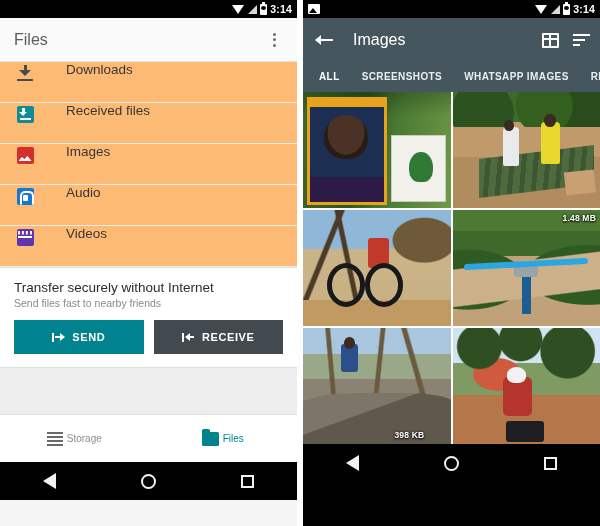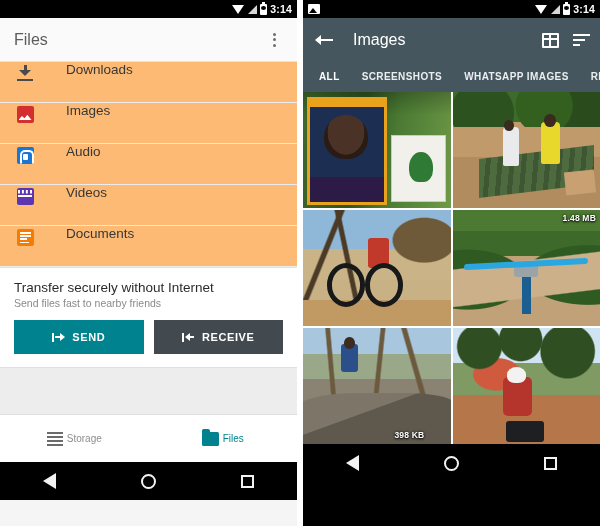--- a/index.html
+++ b/index.html
@@ -335,20 +335,28 @@
 
       <div class="file-row">
         <span class="file-ico">
           <span class="dl">
               <span class="dl-base"></span>
             </span>
         </span>
         <span class="file-label">Downloads</span>
       </div>
 
+      <div class="file-row">
+        <span class="file-ico">
+          <span class="sq recv">
+              <span class="recv-base"></span>
+            </span>
+        </span>
+        <span class="file-label">Received files</span>
+      </div>
 
       <div class="file-row">
         <span class="file-ico">
           <span class="sq img"></span>
         </span>
         <span class="file-label">Images</span>
       </div>
 
       <div class="file-row">
         <span class="file-ico">
@@ -359,31 +367,20 @@
         <span class="file-label">Audio</span>
       </div>
 
       <div class="file-row">
         <span class="file-ico">
           <span class="sq vid"></span>
         </span>
         <span class="file-label">Videos</span>
       </div>
 
-      <div class="file-row">
-        <span class="file-ico">
-          <span class="sq doc">
-              <i></i>
-              <i></i>
-              <i></i>
-              <i></i>
-            </span>
-        </span>
-        <span class="file-label">Documents</span>
-      </div>
     </div>
 
     <div class="transfer">
       <div class="tr-title">Transfer securely without Internet</div>
       <div class="tr-sub">Send files fast to nearby friends</div>
       <div class="tr-btns">
         <div class="btn send">
           <span class="arr out">
               <i></i>
               <i></i>

